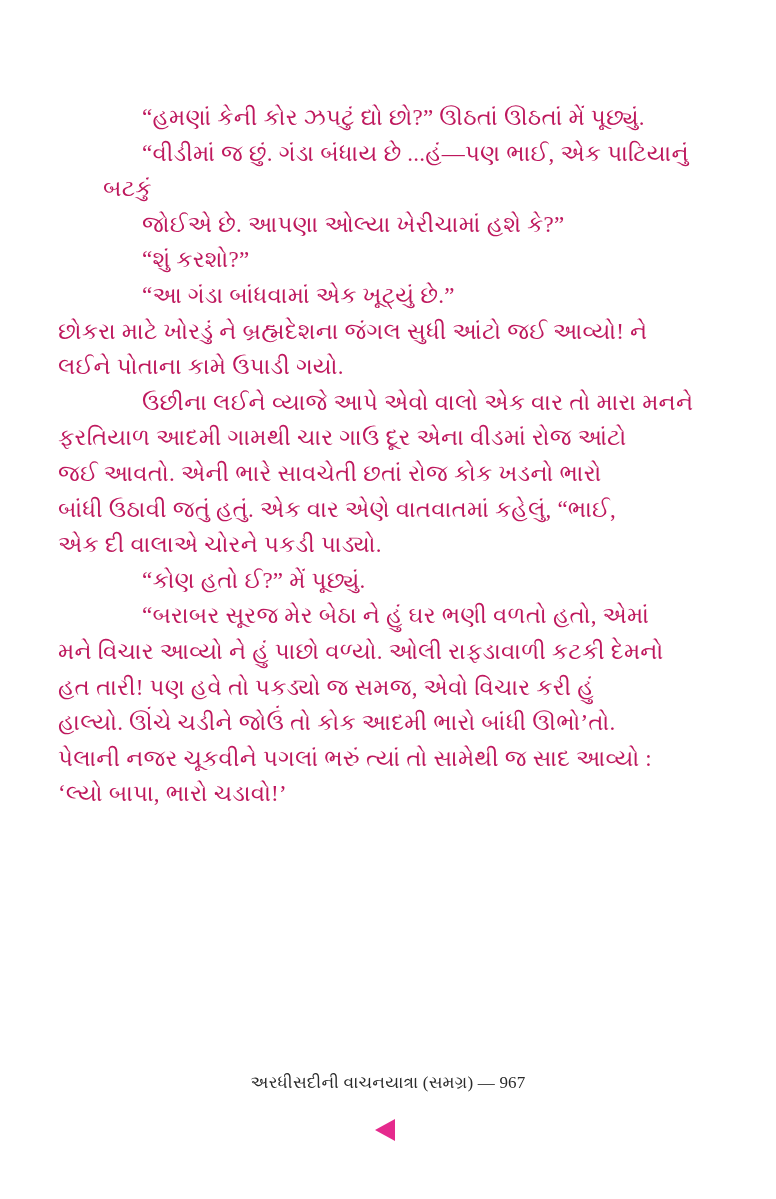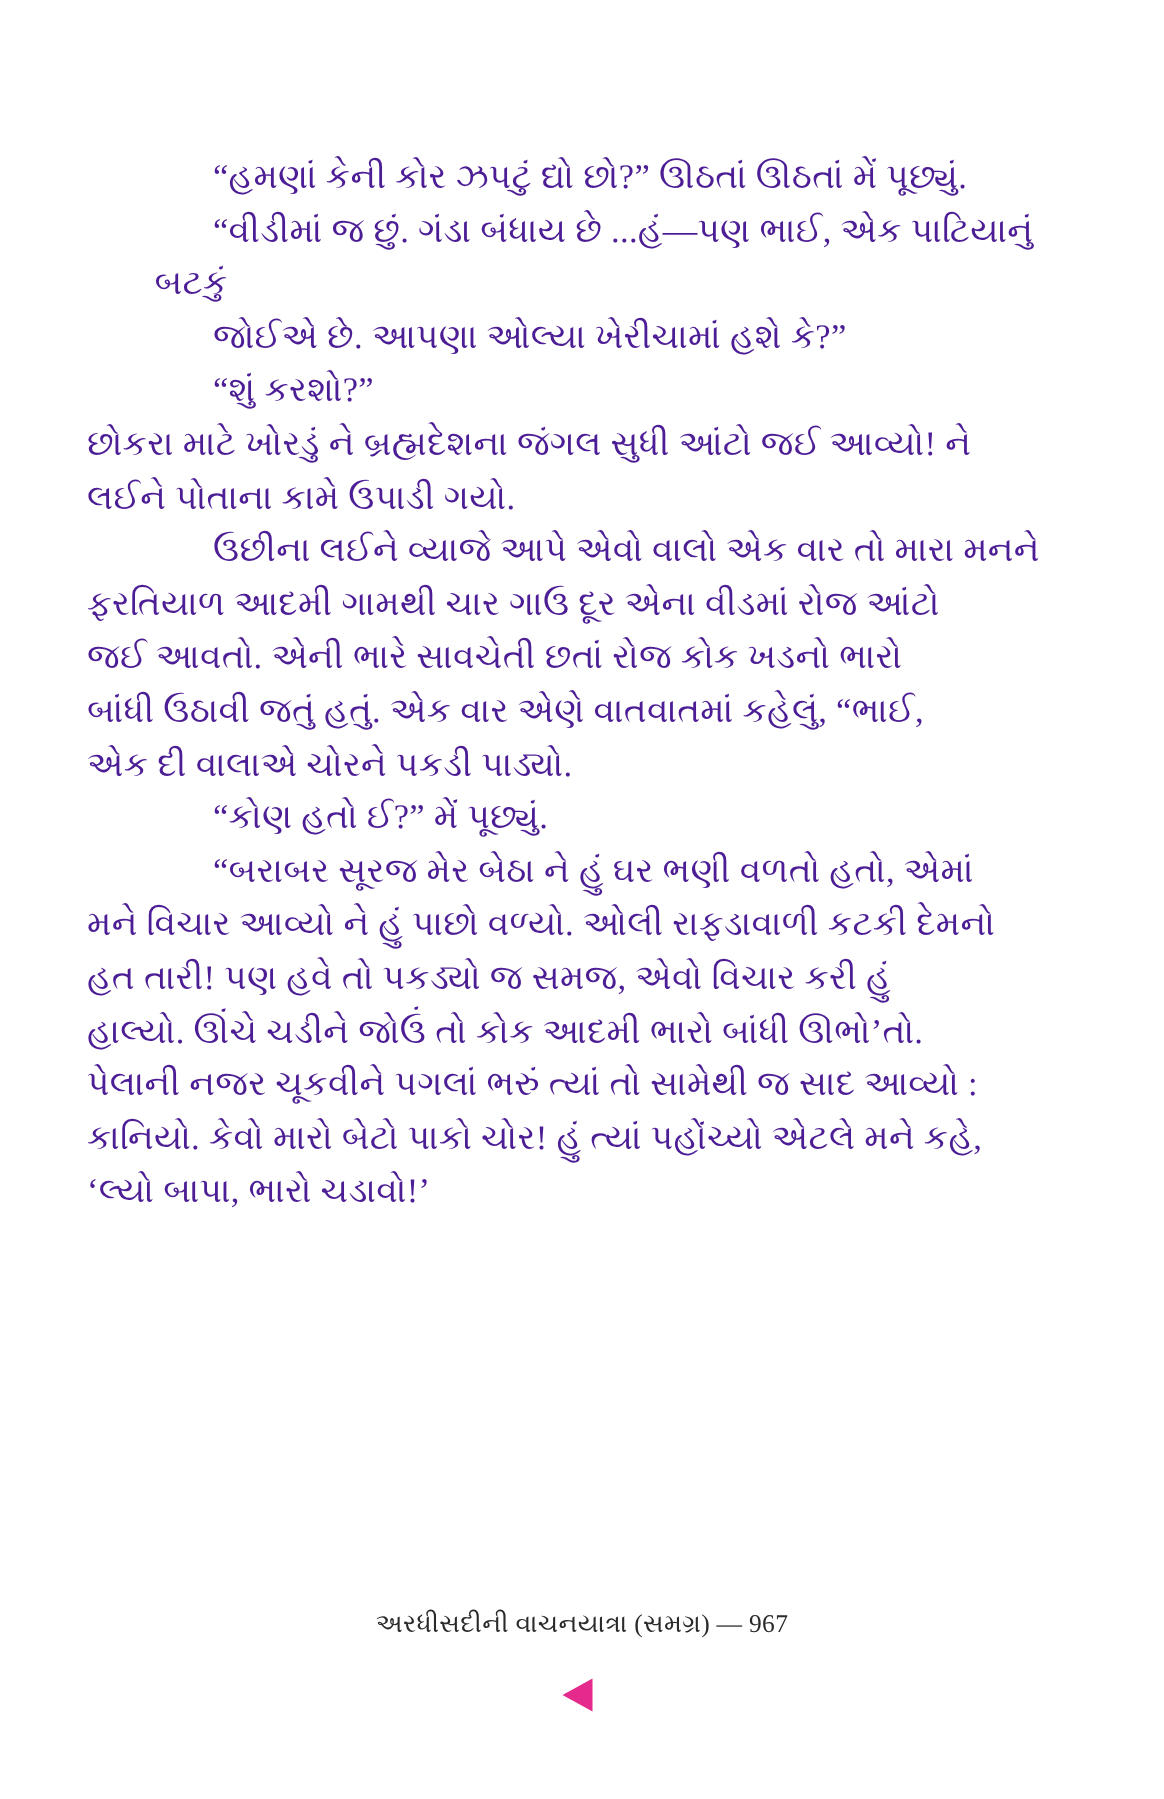--- a/index.html
+++ b/index.html
@@ -54,40 +54,40 @@
     border-top: 11px solid transparent;
     border-bottom: 11px solid transparent;
     border-right: 20px solid #e52a8d; 
   }
 </style>
 </head>
 <body style="background: rgb(255, 255, 255);">
 
 <div class="page">
 
-  <div class="text-block" style="color: #4c1d95;">
+  <div class="text-block" style="color: #be185d;">
       <div class="line indent-para">“હમણાં કેની કોર ઝપટું દ્યો છો?” ઊઠતાં ઊઠતાં મેં પૂછ્યું.</div>
       <div class="line indent-para">“વીડીમાં જ છું. ગંડા બંધાય છે ...હં—પણ ભાઈ, એક પાટિયાનું</div>
       <div class="line indent-frag">બટકું</div>
       <div class="line indent-para">જોઈએ છે. આપણા ઓલ્યા ખેરીચામાં હશે કે?”</div>
       <div class="line indent-para">“શું કરશો?”</div>
+      <div class="line indent-para">“આ ગંડા બાંધવામાં એક ખૂટ્યું છે.”</div>
       <div class="line">છોકરા માટે ખોરડું ને બ્રહ્મદેશના જંગલ સુધી આંટો જઈ આવ્યો! ને</div>
       <div class="line">લઈને પોતાના કામે ઉપાડી ગયો.</div>
       <div class="line indent-para">ઉછીના લઈને વ્યાજે આપે એવો વાલો એક વાર તો મારા મનને</div>
       <div class="line">ફરતિયાળ આદમી ગામથી ચાર ગાઉ દૂર એના વીડમાં રોજ આંટો</div>
       <div class="line">જઈ આવતો. એની ભારે સાવચેતી છતાં રોજ કોક ખડનો ભારો</div>
       <div class="line">બાંધી ઉઠાવી જતું હતું. એક વાર એણે વાતવાતમાં કહેલું, “ભાઈ,</div>
       <div class="line">એક દી વાલાએ ચોરને પકડી પાડ્યો.</div>
       <div class="line indent-para">“કોણ હતો ઈ?” મેં પૂછ્યું.</div>
       <div class="line indent-para">“બરાબર સૂરજ મેર બેઠા ને હું ઘર ભણી વળતો હતો, એમાં</div>
       <div class="line">મને વિચાર આવ્યો ને હું પાછો વળ્યો. ઓલી રાફડાવાળી કટકી દેમનો</div>
       <div class="line">હત તારી! પણ હવે તો પકડ્યો જ સમજ, એવો વિચાર કરી હું</div>
       <div class="line">હાલ્યો. ઊંચે ચડીને જોઉં તો કોક આદમી ભારો બાંધી ઊભો’તો.</div>
       <div class="line">પેલાની નજર ચૂકવીને પગલાં ભરું ત્યાં તો સામેથી જ સાદ આવ્યો :</div>
-      <div class="line">કાનિયો. કેવો મારો બેટો પાકો ચોર! હું ત્યાં પહોંચ્યો એટલે મને કહે,</div>
       <div class="line">‘લ્યો બાપા, ભારો ચડાવો!’</div>
     </div>
 
   <div class="footer">
     <span>અરધીસદીની વાચનયાત્રા (સમગ્ર) — 967</span>
   </div>
 
   <div class="nav-triangle" style="border-right-color: rgb(229, 42, 141);"></div>
 
 </div>

